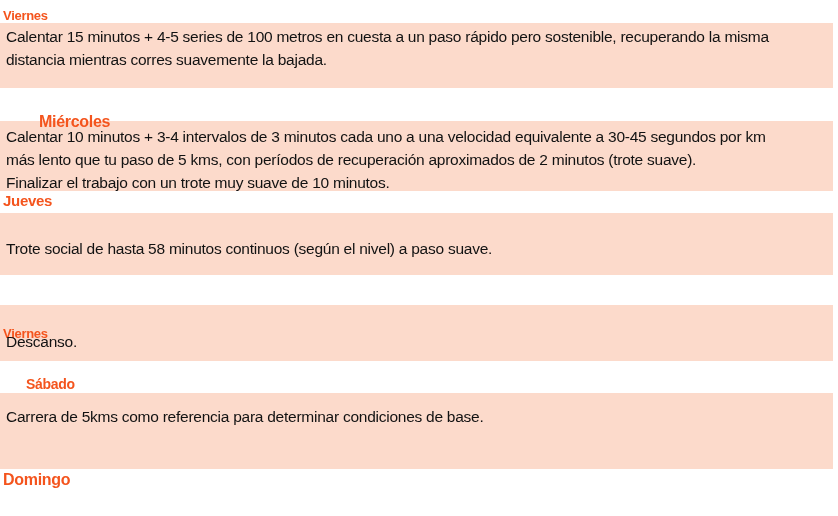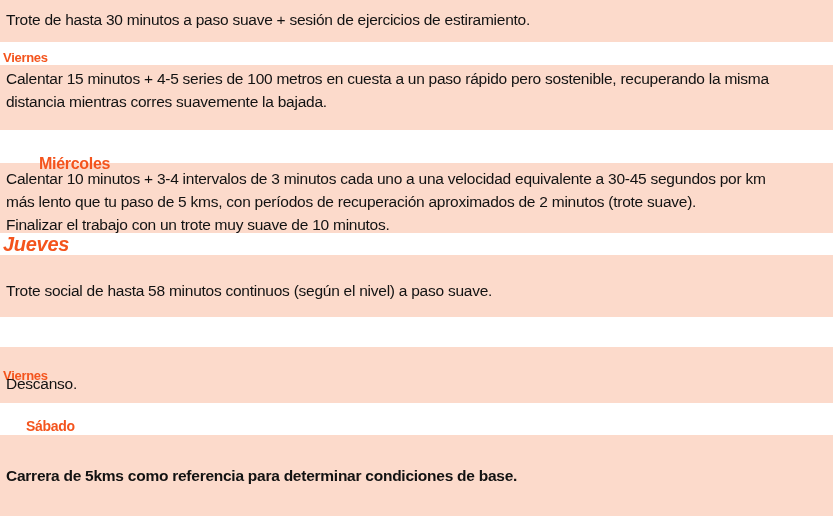--- a/index.html
+++ b/index.html
@@ -45,39 +45,36 @@
   }
   
   .block-a { height: 42px; padding-top: 8px; }
   .gap-martes { height: 23px; padding-top: 6px; }
   .gap-martes span { font-size: 13px; }
   .block-b { height: 65px; padding-top: 2px; }
   .gap-miercoles { height: 33px; padding-top: 25px; margin-left: 36px; }
   .gap-miercoles span { font-size: 16px; }
   .block-c { height: 70px; padding-top: 4px; }
   .gap-jueves { height: 22px; padding-top: 1px; }
-  .gap-jueves span { font-size: 20px; font-style: italic; }
+  .gap-jueves span { font-size: 15px; }
   .block-d { height: 62px; padding-top: 24px; }
   .gap-viernes { height: 30px; padding-top: 9px; }
   .gap-viernes span { font-size: 13px; margin-top: 43px; }
   .block-e { height: 56px; padding-top: 25px; }
   .gap-sabado { height: 32px; padding-top: 14px; padding-left: 26px; }
   .gap-sabado span { font-size: 14px; }
-  .block-f { height: 88px; padding-top: 29px; font-weight: bold; }
+  .block-f { height: 76px; padding-top: 12px; }
   .gap-domingo { height: 12px; padding-top: 2px; }
   .gap-domingo span { font-size: 16px; }
 </style>
 </head>
 <body>
 
 <div class="page">
 
-  <section class="entry-block block-a">
-    <p>Trote de hasta 30 minutos a paso suave + sesión de ejercicios de estiramiento.</p>
-  </section>
 
   <div class="day-heading gap-martes">
     <span>Viernes</span>
   </div>
   <section class="entry-block block-b">
     <p>Calentar 15 minutos + 4-5 series de 100 metros en cuesta a un paso rápido pero sostenible, recuperando la misma
 distancia mientras corres suavemente la bajada.</p>
   </section>
 
   <div class="day-heading gap-miercoles">

